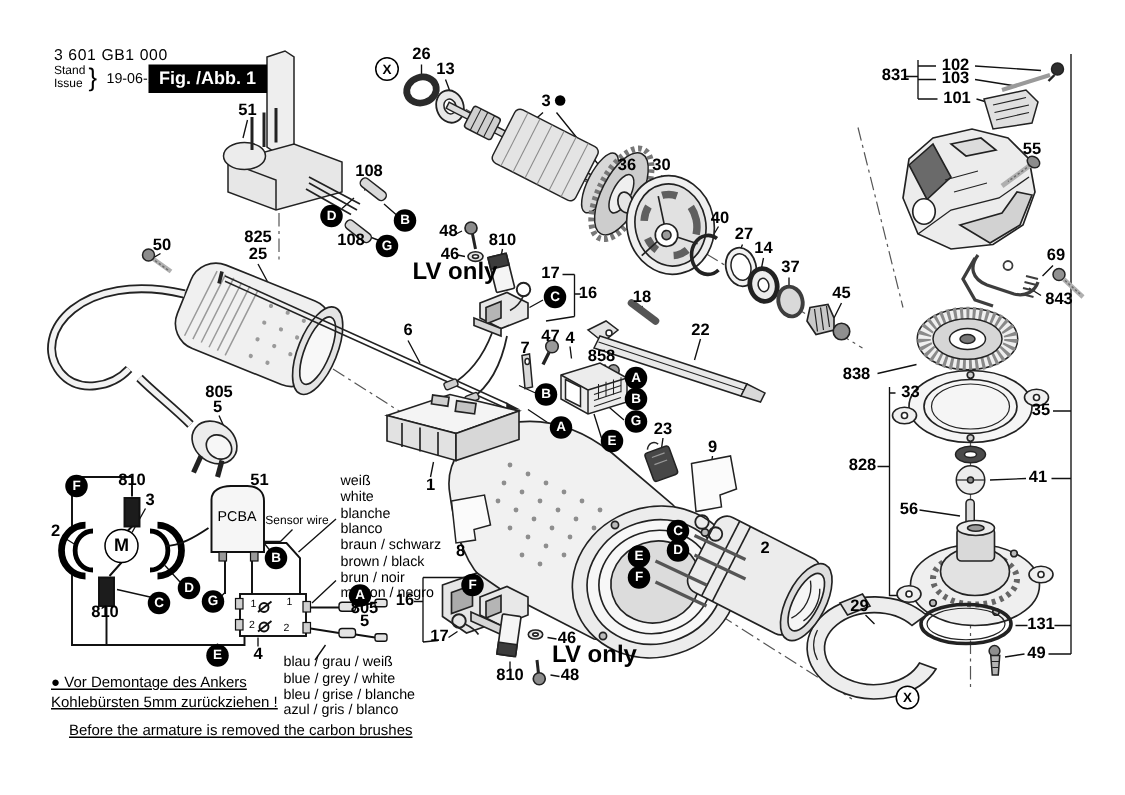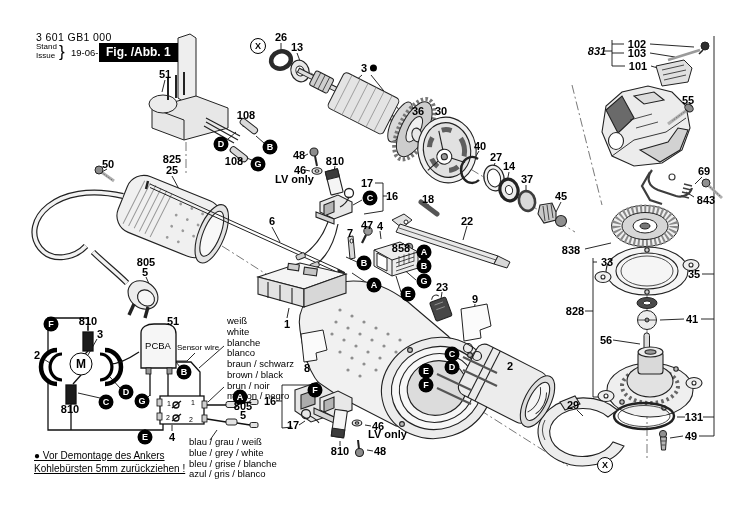--- a/index.html
+++ b/index.html
@@ -14,21 +14,21 @@
   .refc{position:absolute;transform:translate(-50%,-50%);width:15px;height:15px;border-radius:50%;
         background:#000;color:#fff;font-weight:bold;font-size:9px;line-height:15px;text-align:center;}
   .xc{position:absolute;transform:translate(-50%,-50%);width:14px;height:14px;border-radius:50%;
       background:#fff;border:1.5px solid #000;color:#000;font-weight:bold;font-size:9px;
       line-height:14px;text-align:center;}
   .mc{position:absolute;transform:translate(-50%,-50%);width:21px;height:21px;border-radius:50%;
       background:#fff;border:1.6px solid #000;font-weight:bold;font-size:12px;line-height:21px;
       text-align:center;}
   .term{position:absolute;transform:translate(-50%,-50%);font-size:7px;line-height:7px;}
   .anno{position:absolute;transform:translate(-50%,-50%);font-size:8px;white-space:nowrap;}
-  .lv{position:absolute;font-weight:bold;font-size:11px;white-space:nowrap;}
+  .lv{position:absolute;font-weight:bold;font-size:16px;white-space:nowrap;}
   .legend{position:absolute;font-size:9.5px;line-height:10.8px;white-space:nowrap;}
   .warn{position:absolute;font-size:10px;line-height:13px;white-space:nowrap;text-decoration:underline;}
   .warn .ind{}
   .mods{position:absolute;font-size:10px;line-height:12px;white-space:nowrap;}
   .pn{position:absolute;left:36px;top:31px;font-size:10.5px;letter-spacing:.4px;}
   .si{position:absolute;left:36px;top:43px;font-size:8px;line-height:8.5px;}
   .brace{position:absolute;left:59px;top:42px;font-size:17px;font-weight:normal;}
   .sdate{position:absolute;left:71px;top:47px;font-size:9.5px;}
   .figbox{position:absolute;left:99px;top:43px;background:#000;color:#fff;font-weight:bold;
           font-size:12px;padding:2px 7px 3px 7px;}
@@ -508,32 +508,33 @@
       <div>blue / grey / white</div>
       <div>bleu / grise / blanche</div>
       <div>azul / gris  / blanco</div>
     </div>
 
   <div class="warn" style="left:34px;top:449px;">
     <div>● Vor Demontage des Ankers</div>
     <div class="ind">Kohlebürsten 5mm zurückziehen !</div>
   </div>
   <div class="warn" style="left:46px;top:481px;">
+    <div>Before the armature is removed the carbon brushes</div>
   </div>
 
   <div id="label-layer">
       <span class="plabel" style="left: 165px; top: 74px;">51</span>
       <span class="plabel" style="left: 246px; top: 115px;">108</span>
       <span class="plabel" style="left: 234px; top: 161px;">108</span>
       <span class="plabel" style="left: 281px; top: 37px;">26</span>
       <span class="plabel" style="left: 297px; top: 47px;">13</span>
       <span class="plabel" style="left: 369px; top: 68px;">3<i class="ldot"></i></span>
       <span class="plabel" style="left: 418px; top: 111px;">36</span>
       <span class="plabel" style="left: 441px; top: 111px;">30</span>
-      <span class="plabel" style="left: 597px; top: 51px; font-style: italic;">831</span>
+      <span class="plabel" style="left: 597px; top: 51px;">831</span>
       <span class="plabel" style="left: 637px; top: 44px;">102</span>
       <span class="plabel" style="left: 637px; top: 53px;">103</span>
       <span class="plabel" style="left: 638px; top: 66px;">101</span>
       <span class="plabel" style="left: 688px; top: 100px;">55</span>
       <span class="plabel" style="left: 704px; top: 171px;">69</span>
       <span class="plabel" style="left: 706px; top: 200px;">843</span>
       <span class="plabel" style="left: 561px; top: 196px;">45</span>
       <span class="plabel" style="left: 480px; top: 146px;">40</span>
       <span class="plabel" style="left: 496px; top: 157px;">27</span>
       <span class="plabel" style="left: 509px; top: 166px;">14</span>
@@ -554,21 +555,21 @@
       <span class="plabel" style="left: 145px; top: 272px;">5</span>
       <span class="plabel" style="left: 272px; top: 221px;">6</span>
       <span class="plabel" style="left: 367px; top: 183px;">17</span>
       <span class="plabel" style="left: 392px; top: 196px;">16</span>
       <span class="plabel" style="left: 299px; top: 155px;">48</span>
       <span class="plabel" style="left: 335px; top: 161px;">810</span>
       <span class="plabel" style="left: 300px; top: 170px;">46</span>
       <span class="plabel" style="left: 367px; top: 225px;">47</span>
       <span class="plabel" style="left: 350px; top: 233px;">7</span>
       <span class="plabel" style="left: 380px; top: 226px;">4</span>
-      <span class="plabel" style="left: 401px; top: 248px; text-align: right;">858</span>
+      <span class="plabel" style="left: 401px; top: 238px; text-align: right;">858</span>
       <span class="plabel" style="left: 428px; top: 199px;">18</span>
       <span class="plabel" style="left: 467px; top: 221px;">22</span>
       <span class="plabel" style="left: 442px; top: 287px;">23</span>
       <span class="plabel" style="left: 475px; top: 299px;">9</span>
       <span class="plabel" style="left: 510px; top: 366px;">2</span>
       <span class="plabel" style="left: 287px; top: 324px;">1</span>
       <span class="plabel" style="left: 307px; top: 368px;">8</span>
       <span class="plabel" style="left: 270px; top: 401px;">16</span>
       <span class="plabel" style="left: 293px; top: 425px;">17</span>
       <span class="plabel" style="left: 378px; top: 426px;">46</span>

